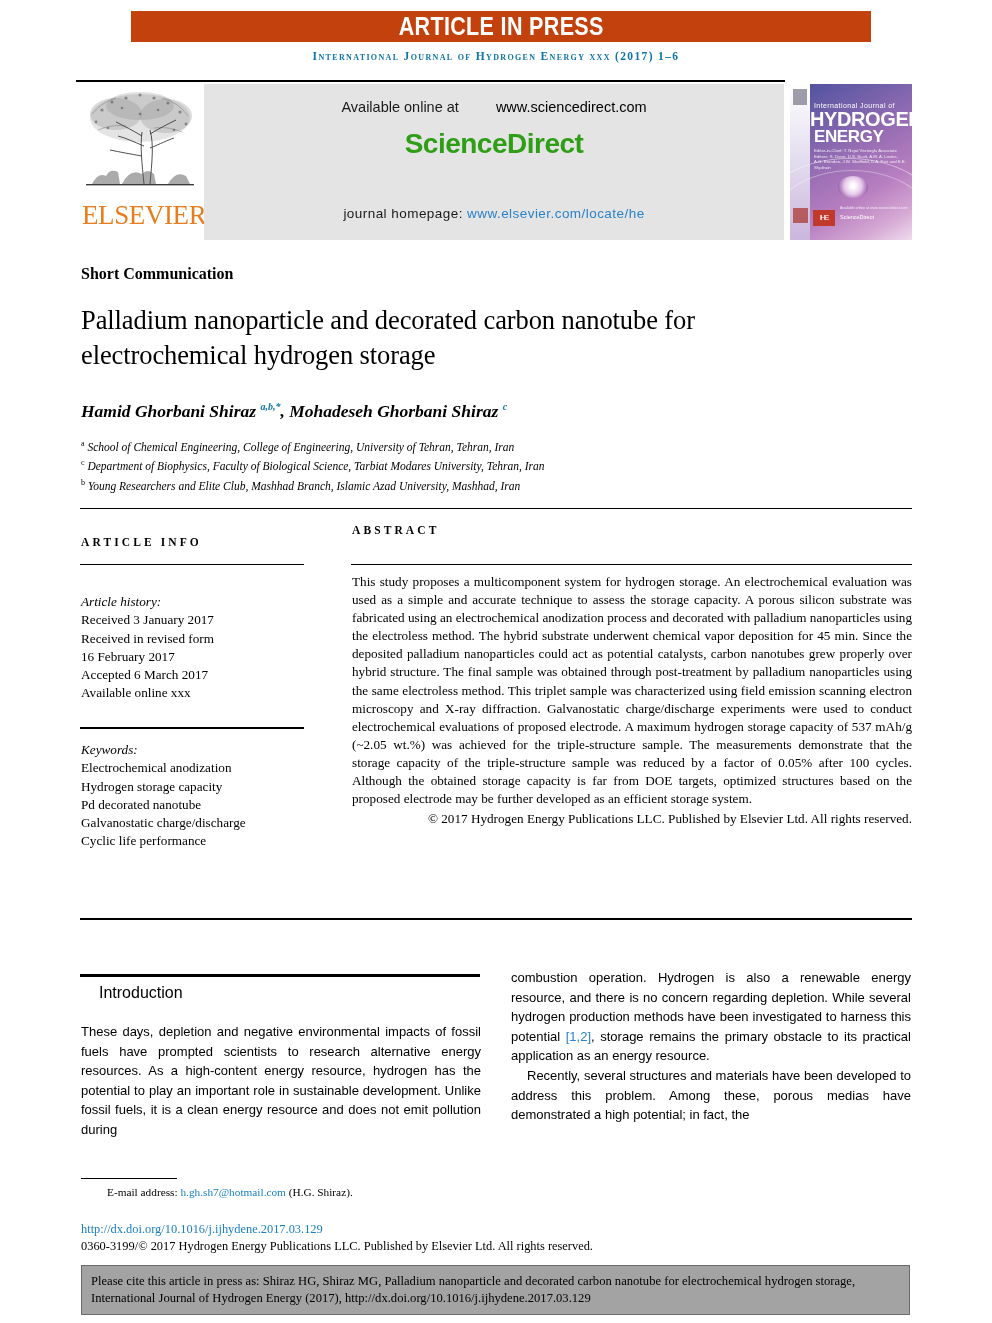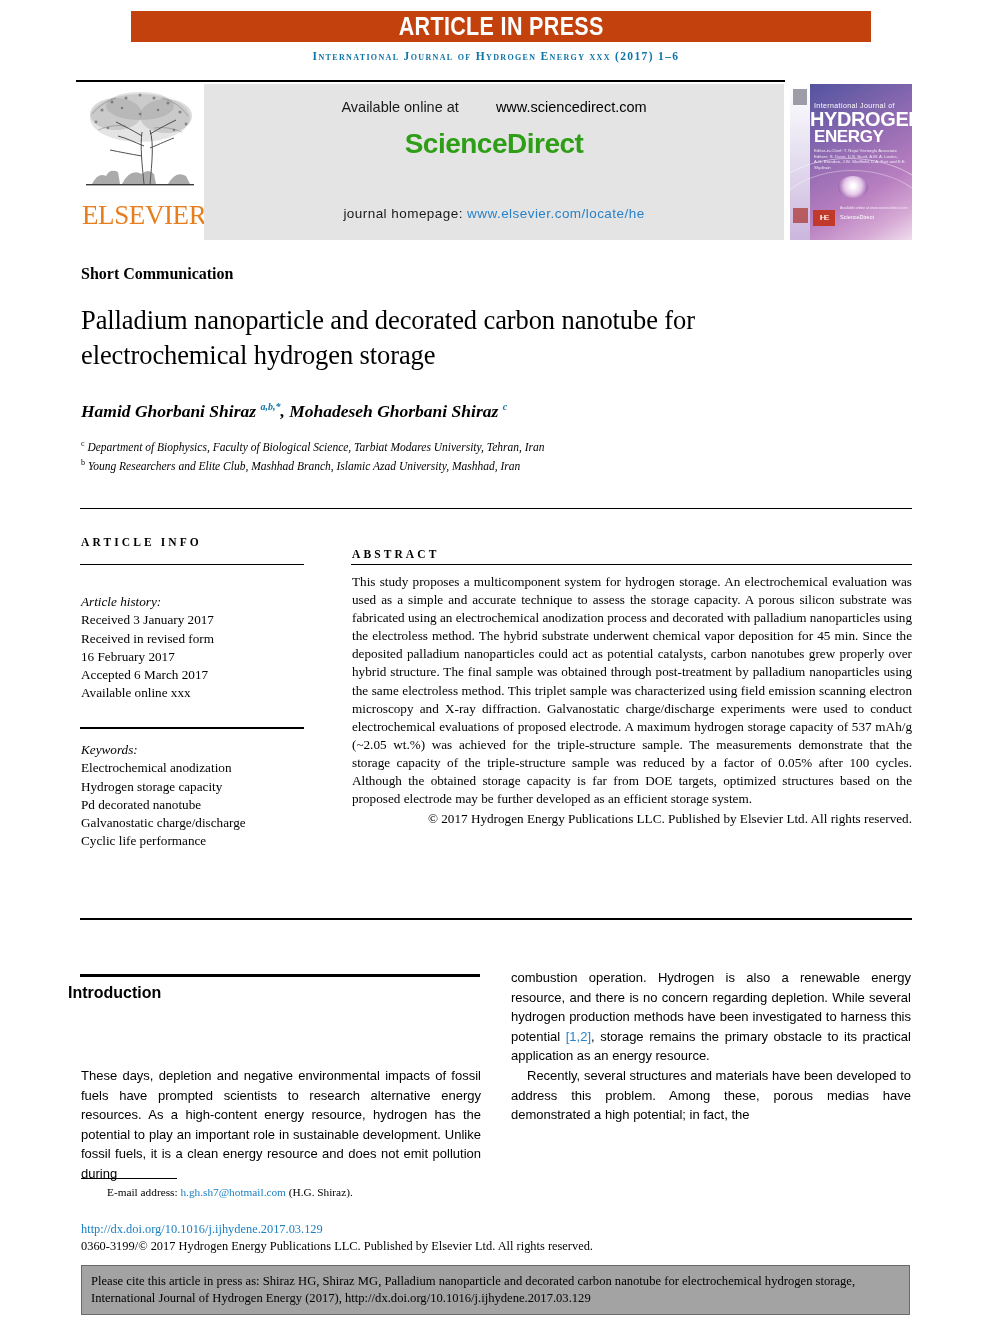--- a/index.html
+++ b/index.html
@@ -235,21 +235,21 @@
   }
 
   
   .hdr-info {
     position: absolute; left: 81px; top: 536px;
     font-family: "Liberation Serif", serif;
     font-weight: bold; font-size: 11.5px;
     letter-spacing: 3.1px;
   }
   .hdr-abs {
-    position: absolute; left: 352px; top: 548px;
+    position: absolute; left: 352px; top: 524px;
     font-family: "Liberation Serif", serif;
     font-weight: bold; font-size: 11.5px;
     letter-spacing: 3.1px;
   }
 
   
   .history {
     position: absolute; left: 81px; top: 593px;
     width: 230px;
     font-family: "Liberation Serif", serif;
@@ -270,31 +270,30 @@
     width: 560px;
     font-family: "Liberation Serif", serif;
     font-size: 13.2px; line-height: 18.1px;
     text-align: justify;
   }
   .abstract p { margin: 0; }
   .abstract .copyright { text-align: right; margin-top: 2px; }
 
   
   .intro-h {
-    position: absolute; left: 68px; top: 984px;
-    font-family: "Liberation Sans", sans-serif;
-    font-weight: bold; font-size: 16px;
+    position: absolute; left: 99px; top: 984px;
+    font-family: "Liberation Sans", sans-serif;
+    font-weight: normal; font-size: 16px;
   }
   .col-left {
     position: absolute; left: 81px; top: 1022px;
     width: 400px;
     font-family: "Liberation Sans", sans-serif;
     font-size: 13px; line-height: 19.6px;
     text-align: justify;
-    margin-top: 44px;
   }
   .col-right {
     position: absolute; left: 511px; top: 968px;
     width: 400px;
     font-family: "Liberation Sans", sans-serif;
     font-size: 13px; line-height: 19.6px;
     text-align: justify;
   }
   .col-left p, .col-right p { margin: 0; }
   .col-right p.indent { text-indent: 16px; }
@@ -424,20 +423,21 @@
 </div>
 
 <div class="short-comm">Short Communication</div>
 <div class="title">Palladium nanoparticle and decorated carbon nanotube for electrochemical hydrogen storage</div>
 
 <div class="authors">
   <span>Hamid Ghorbani Shiraz </span><sup>a,b,*</sup><span>, Mohadeseh Ghorbani Shiraz </span><sup>c</sup>
 </div>
 
 <div class="affils">
+  <div><sup>a</sup><span> School of Chemical Engineering, College of Engineering, University of Tehran, Tehran, Iran</span></div>
   <div><sup>c</sup><span> Department of Biophysics, Faculty of Biological Science, Tarbiat Modares University, Tehran, Iran</span></div>
   <div><sup>b</sup><span> Young Researchers and Elite Club, Mashhad Branch, Islamic Azad University, Mashhad, Iran</span></div>
 </div>
 
 <div class="rule-full-top"></div>
 <div class="rule-info"></div>
 <div class="rule-abs"></div>
 <div class="rule-info2"></div>
 <div class="rule-full-bottom"></div>
 <div class="rule-intro"></div>

